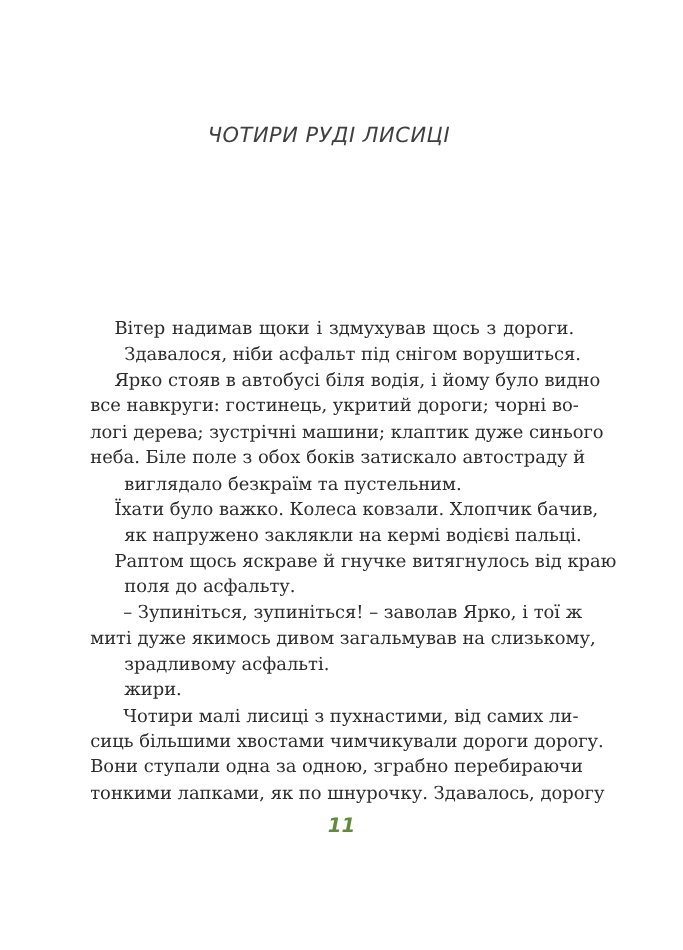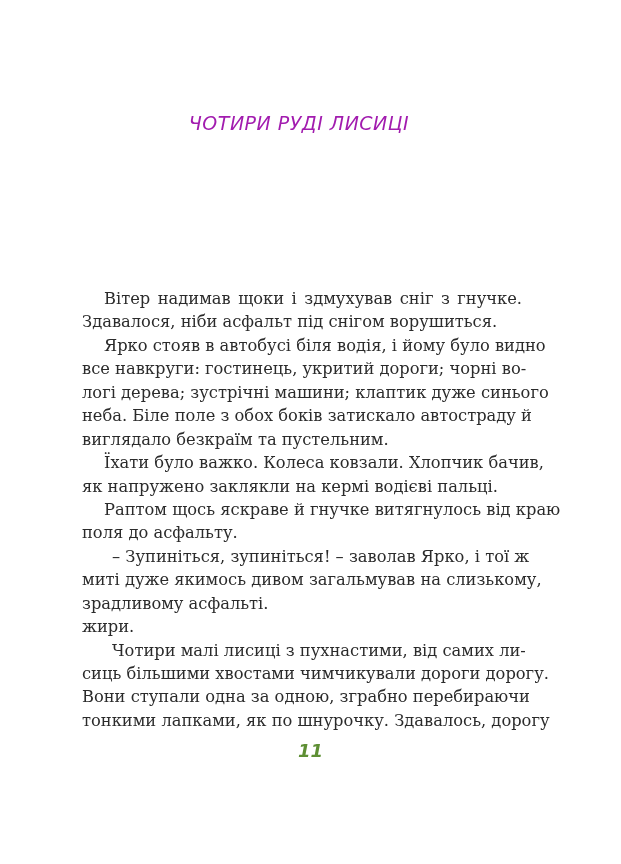--- a/index.html
+++ b/index.html
@@ -1,43 +1,43 @@
 <!DOCTYPE html>
 <html><head>
 <meta charset="utf-8">
 <style>
   html, body { margin:0; padding:0; background:#ffffff; }
   body { width:621px; height:864px; position:relative; overflow:hidden; }
   .title {
     position:absolute; left:0; width:598px; top:112px; text-align:center;
     font-family:"DejaVu Sans", sans-serif; font-style:italic; font-size:19px;
-    letter-spacing:0.5px; color:#a21caf; text-transform:uppercase;
+    letter-spacing:0.5px; color:#404040; text-transform:uppercase;
   }
   .body-text {
     position:absolute; left:82px; width:440px; top:287px;
     font-family:"DejaVu Serif", serif; font-size:16.3px; line-height:23.45px;
     color:#2b2b2b;
   }
   .line { display:block; white-space:nowrap; text-align:justify; text-align-last:justify; height:23.45px; }
-  .line.last { text-align-last:left; }
+  .line.last { text-align-last:left;margin-left:31px; }
   .line.indent { padding-left:22px; }
   .line.indent2 { padding-left:30px; }
   .page-number {
     position:absolute; left:0; width:621px; top:740px; text-align:center;
     font-family:"DejaVu Sans", sans-serif; font-style:italic; font-weight:bold;
     font-size:18px; color:#5e8f34;
   }
 </style>
 </head>
 <body>
 
 <div>
   <div class="title">Чотири руді лисиці</div>
   <div class="body-text" id="body">
-      <span class="line indent">Вітер надимав щоки і здмухував сніг з гнучке.</span>
+      <span class="line indent">Вітер надимав щоки і здмухував щось з дороги.</span>
       <span class="line last">Здавалося, ніби асфальт під снігом ворушиться.</span>
       <span class="line indent">Ярко стояв в автобусі біля водія, і йому було видно</span>
       <span class="line">все навкруги: гостинець, укритий дороги; чорні во-</span>
       <span class="line">логі дерева; зустрічні машини; клаптик дуже синього</span>
       <span class="line">неба. Біле поле з обох боків затискало автостраду й</span>
       <span class="line last">виглядало безкраїм та пустельним.</span>
       <span class="line indent">Їхати було важко. Колеса ковзали. Хлопчик бачив,</span>
       <span class="line last">як напружено заклякли на кермі водієві пальці.</span>
       <span class="line indent">Раптом щось яскраве й гнучке витягнулось від краю</span>
       <span class="line last">поля до асфальту.</span>

